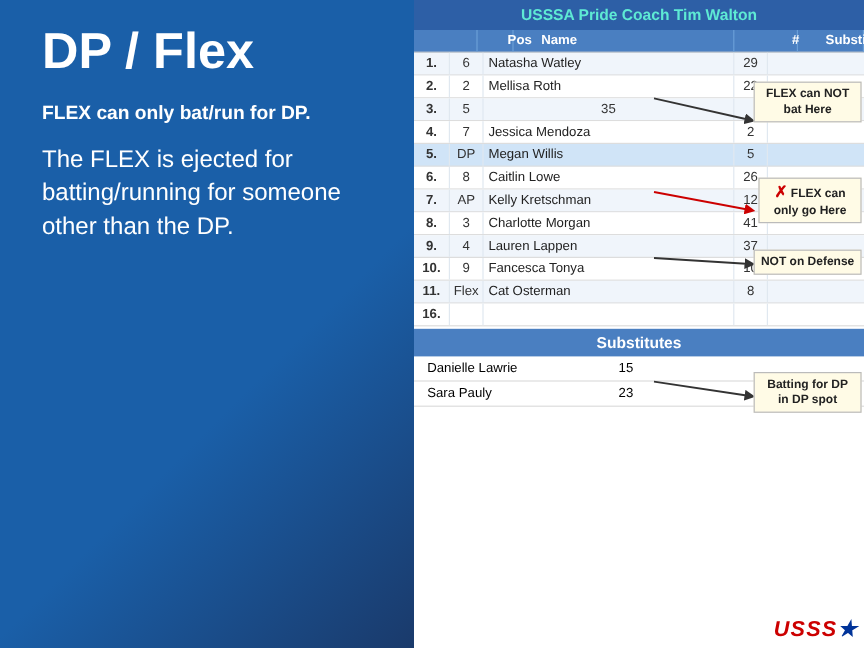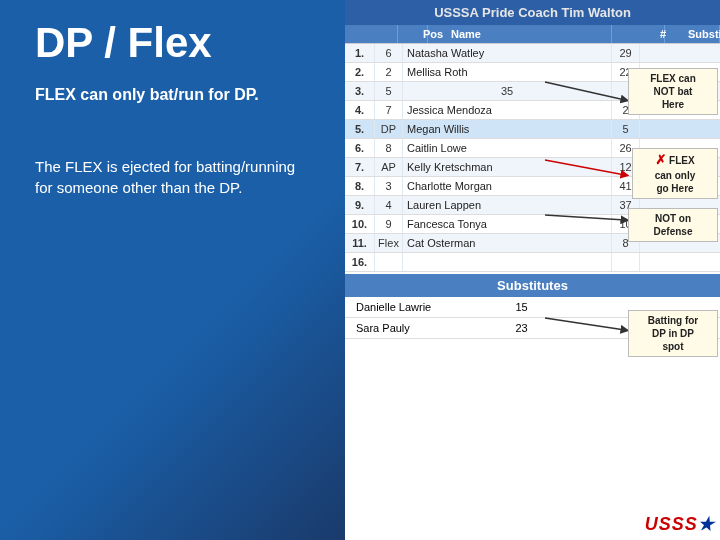--- a/index.html
+++ b/index.html
@@ -34,39 +34,38 @@
 
     #subtitle {
       color: #fff;
       font-size: 16px;
       font-weight: bold;
       margin-bottom: 15px;
     }
 
     #description {
       color: #fff;
-      font-size: 15px;
+      font-size: 20px;
       line-height: 1.4;
-      margin-top: 37px;
     }
 
     
     #right-panel {
       position: absolute;
       left: 345px; top: 0;
       width: 375px;
       height: 540px;
       background: #fff;
       overflow: hidden;
     }
 
     
     .table-header-title {
       background: #2d5fa6;
-      color: #e5e5e5;
+      color: #5eead4;
       font-size: 13px;
       font-weight: bold;
       padding: 5px 8px;
       text-align: center;
     }
 
     .col-headers {
       display: grid;
       grid-template-columns: 30px 28px 1fr 28px 80px;
       background: #4a7fc1;
@@ -118,21 +117,21 @@
     .row-sub { color: #444; font-size: 10px; }
 
     
     .annotation-box {
       position: absolute;
       font-size: 10px;
       font-weight: bold;
       color: #222;
       background: #f8f8e8;
       border: 1px solid #ccc;
-      padding: 3px 15px;
+      padding: 3px 5px;
       line-height: 1.3;
       z-index: 10;
     }
 
     .annotation-flex-not {
       right: 2px;
       top: 68px;
       width: 90px;
       background: #fffbe6;
       border: 1px solid #bbb;

